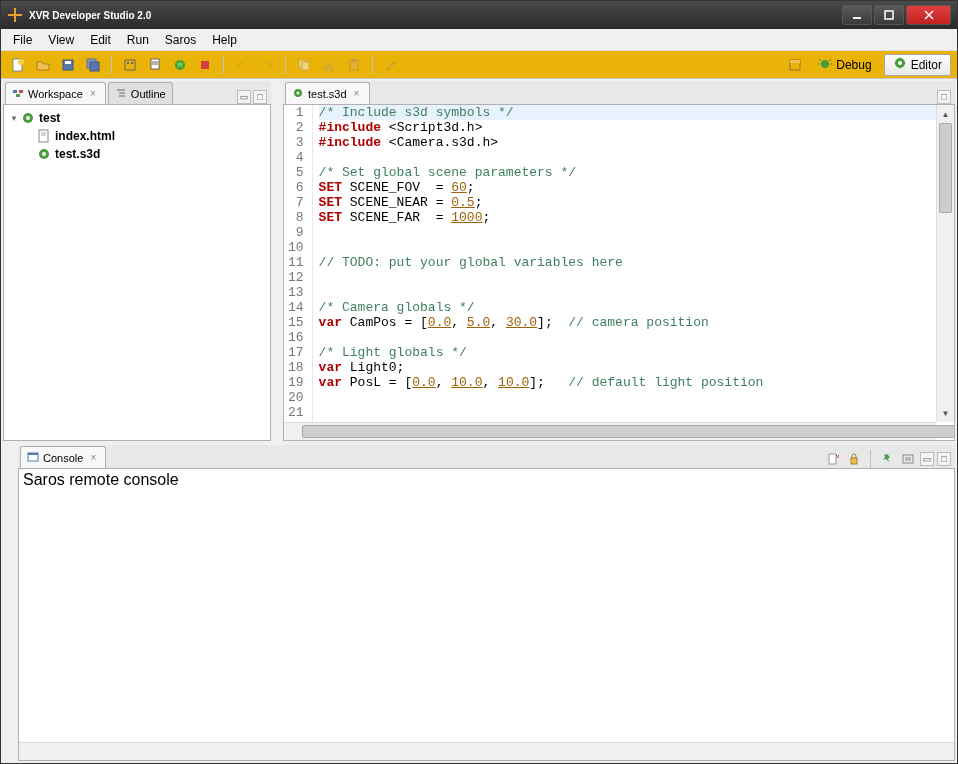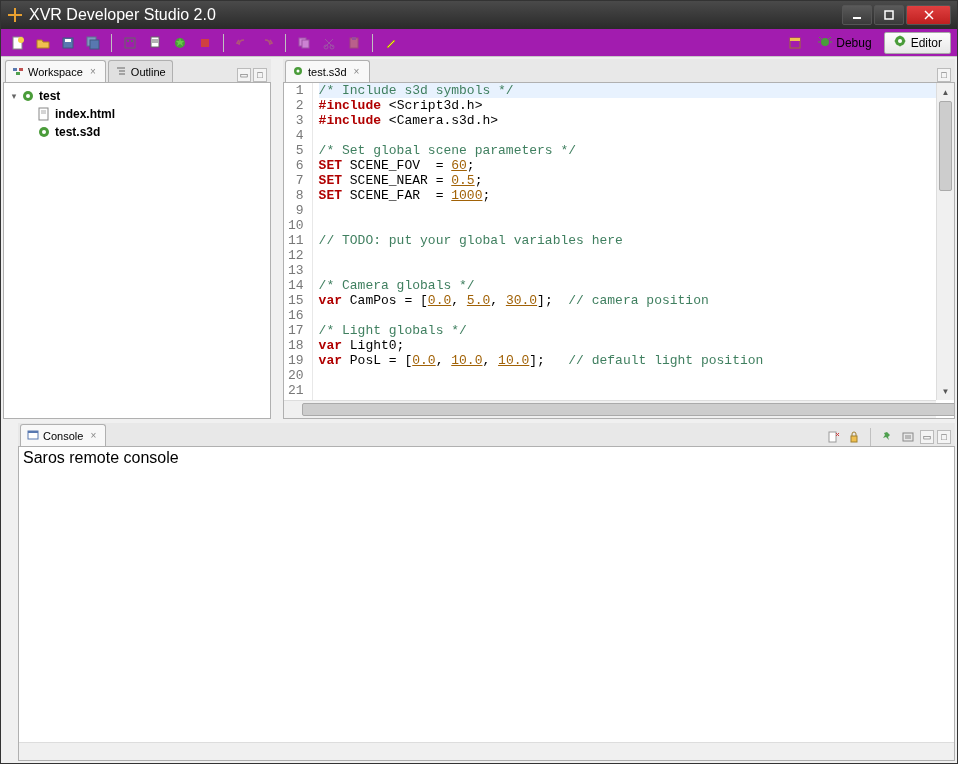--- a/index.html
+++ b/index.html
@@ -2,31 +2,31 @@
 <html><head>
 <meta charset="utf-8">
 <style>
 * { margin: 0; padding: 0; box-sizing: border-box; }
 body { font-family: "Segoe UI", Tahoma, sans-serif; font-size: 12px; background: #000; width: 958px; height: 764px; overflow: hidden; }
 
 
 .window { width: 958px; height: 764px; background: #f0f0f0; border: 1px solid #333; display: flex; flex-direction: column; }
 .titlebar { height: 28px; background: linear-gradient(#4a4a4a, #2a2a2a); color: #fff; display: flex; align-items: center; padding: 0 6px; }
 .titlebar-icon { width: 16px; height: 16px; margin-right: 6px; display: inline-flex; align-items: center; justify-content: center; }
-.titlebar-title { flex: 1; font-size: 16px; }
+.titlebar-title { flex: 1; font-size: 10px; font-weight: bold; }
 .win-controls { display: flex; }
 .win-btn { width: 30px; height: 20px; margin-left: 2px; display: flex; align-items: center; justify-content: center; border: 1px solid #555; background: linear-gradient(#5a5a5a,#3a3a3a); color: #fff; font-size: 10px; cursor: pointer; border-radius: 2px; }
 .win-btn.close { background: linear-gradient(#e04040,#c02020); width: 45px; }
 
 
 .menubar { height: 22px; background: #f0f0f0; display: flex; align-items: center; padding: 0 4px; border-bottom: 1px solid #ddd; }
 .menu-item { padding: 2px 8px; cursor: pointer; }
 
 
-.toolbar { height: 28px; background: #a21caf; display: flex; align-items: center; padding: 0 6px; border-bottom: 1px solid #c8c8c8; gap: 3px; }
+.toolbar { height: 28px; background: #eab308; display: flex; align-items: center; padding: 0 6px; border-bottom: 1px solid #c8c8c8; gap: 3px; }
 .tb-btn { width: 22px; height: 22px; display: flex; align-items: center; justify-content: center; cursor: pointer; border: 1px solid transparent; border-radius: 2px; }
 .tb-sep { width: 1px; height: 18px; background: #c0c0c0; margin: 0 4px; }
 .tb-spacer { flex: 1; }
 .tb-text-btn { height: 22px; padding: 0 8px; display: flex; align-items: center; gap: 4px; cursor: pointer; border: 1px solid transparent; border-radius: 2px; }
 .tb-text-btn.active { background: linear-gradient(#fdfdfd,#e8e8e8); border: 1px solid #a8a8a8; }
 
 
 .main { flex: 1; display: flex; flex-direction: column; background: #f0f0f0; padding: 2px; min-height: 0; }
 .upper { display: flex; height: 360px; gap: 12px; }
 .left-pane { width: 268px; display: flex; flex-direction: column; }
@@ -101,20 +101,28 @@
         </div>
       <div class="win-btn close">
           <svg width="10" height="10">
             <line x1="1" y1="1" x2="9" y2="9" stroke="#fff" stroke-width="1.5"></line>
             <line x1="9" y1="1" x2="1" y2="9" stroke="#fff" stroke-width="1.5"></line>
           </svg>
         </div>
     </div>
   </div>
 
+  <div class="menubar">
+    <div class="menu-item">File</div>
+    <div class="menu-item">View</div>
+    <div class="menu-item">Edit</div>
+    <div class="menu-item">Run</div>
+    <div class="menu-item">Saros</div>
+    <div class="menu-item">Help</div>
+  </div>
 
   <div class="toolbar">
     <div class="tb-btn">
         <svg width="14" height="14">
           <rect x="2" y="1" width="9" height="12" fill="#fff" stroke="#888"></rect>
           <circle cx="10" cy="4" r="3" fill="#f8d048"></circle>
         </svg>
       </div>
     <div class="tb-btn">
         <svg width="14" height="14">

